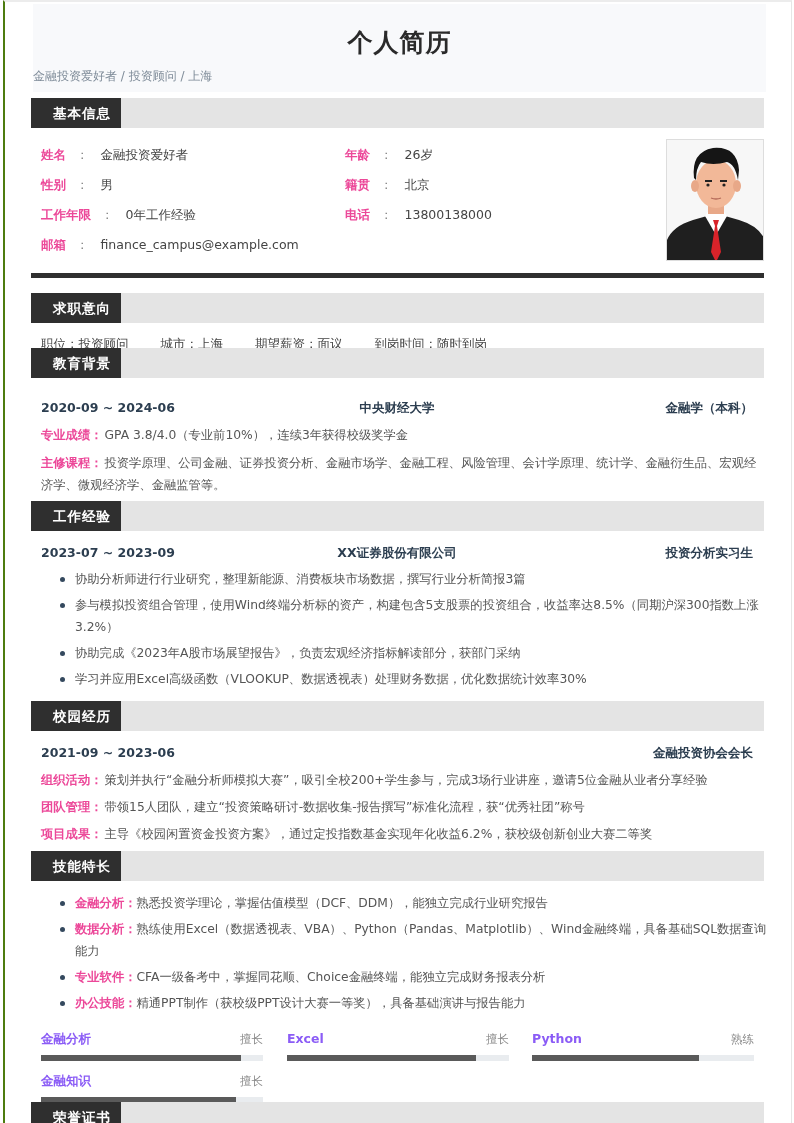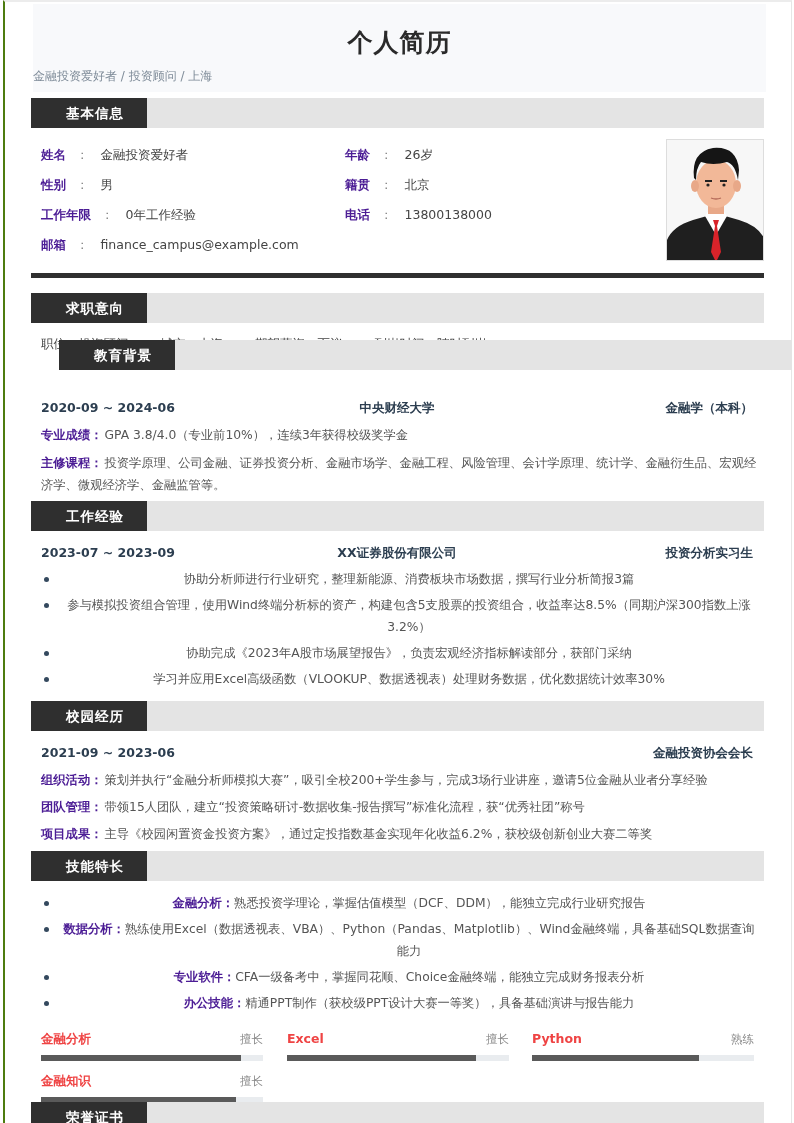--- a/index.html
+++ b/index.html
@@ -4,46 +4,46 @@
   <style>
     * { box-sizing: border-box; margin: 0; padding: 0; }
     html, body { width: 794px; height: 1123px; overflow: hidden; background: #ffffff; }
     body { font-family: "DejaVu Sans", "Liberation Sans", sans-serif; color: #555; position: relative; }
     .page { position: absolute; left: 3px; top: 0; width: 789px; height: 1123px; border-left: 2px solid #4d7c0f; border-right: 1px solid #e6e6e6; border-top: 2px solid #ececec; background: #fff; }
     .header-band { position: absolute; left: 28px; top: 2px; width: 733px; height: 88px; background: #f8f9fb; }
     .title { position: absolute; left: 0; right: 0; top: 22px; text-align: center; font-size: 25px; font-weight: bold; color: #2a2a2a; letter-spacing: 1px; }
     .subtitle { position: absolute; left: 0; right: 0; top: 64px; text-align: left; font-size: 12px; color: #7f8c99; }
 
     .section-head { position: absolute; left: 31px; width: 733px; height: 30px; background: #e4e4e4; }
-    .section-tab { position: absolute; left: 0; top: 0; width: 116px; height: 30px; background: #2f2f2f; color: #fff; font-size: 13.5px; font-weight: bold; line-height: 30px; text-align: center; letter-spacing: 1px; padding-left: 12px; }
-
-    .label { color: #4c1d95; font-weight: bold; }
+    .section-tab { position: absolute; left: 0; top: 0; width: 90px; height: 30px; background: #2f2f2f; color: #fff; font-size: 13.5px; font-weight: bold; line-height: 30px; text-align: center; letter-spacing: 1px; padding-left: 12px; }
+
+    .label { color: #ec4899; font-weight: bold; }
     .info-row { position: absolute; font-size: 12.5px; color: #444; white-space: nowrap; }
     .info-row .colon { color: #888; margin: 0 12px 0 10px; }
 
     .photo { position: absolute; left: 666px; top: 139px; width: 98px; height: 122px; border: 1px solid #ddd; background: #fafafa; overflow: hidden; }
     .divider-bar { position: absolute; left: 31px; top: 273px; width: 733px; height: 5px; background: #2f2f2f; }
 
     .intent-row { position: absolute; left: 41px; top: 336px; font-size: 12.5px; color: #444; white-space: nowrap; }
     .intent-row span.item { margin-right: 28px; text-align: center; }
 
     .entry-head { position: absolute; left: 41px; width: 712px; height: 18px; font-size: 12.5px; font-weight: bold; color: #2c3e50; }
     .entry-head .date { position: absolute; left: 0; top: 0; }
     .entry-head .org { position: absolute; left: 0; right: 0; top: 0; text-align: center; }
     .entry-head .role { position: absolute; right: 0; top: 0; }
 
     .para { position: absolute; left: 41px; width: 718px; font-size: 12.3px; line-height: 22px; color: #555; }
     .para .label { margin-right: 2px; }
 
-    .bullets { position: absolute; left: 41px; width: 718px; font-size: 12.3px; line-height: 22px; color: #555; list-style: none; text-align: center; }
+    .bullets { position: absolute; left: 57px; width: 718px; font-size: 12.3px; line-height: 22px; color: #555; list-style: none; }
     .bullets li { position: relative; padding-left: 18px; margin-bottom: 4px; }
     .bullets li::before { content: ""; position: absolute; left: 3px; top: 9px; width: 5px; height: 5px; border-radius: 50%; background: #34495e; }
 
     .skill { position: absolute; width: 222px; height: 32px; }
-    .skill .sname { position: absolute; left: 0; top: 0; font-size: 12.5px; font-weight: bold; color: #ef4444; }
+    .skill .sname { position: absolute; left: 0; top: 0; font-size: 12.5px; font-weight: bold; color: #8b5cf6; }
     .skill .slevel { position: absolute; right: 0; top: 1px; font-size: 11.5px; color: #888; }
     .skill .track { position: absolute; left: 0; top: 24px; width: 222px; height: 6px; background: #e9ecef; }
     .skill .fill { position: absolute; left: 0; top: 0; height: 6px; background: #5a5a5a; }
   </style>
 </head>
 <body>
 
 <div class="page">
   <div class="header-band">
     <div class="title">个人简历</div>
@@ -110,21 +110,21 @@
 <div class="section-head" style="top:293px;">
   <div class="section-tab">求职意向</div>
 </div>
 <div class="intent-row">
   <span class="item">职位：投资顾问</span>
   <span class="item">城市：上海</span>
   <span class="item">期望薪资：面议</span>
   <span class="item">到岗时间：随时到岗</span>
 </div>
 
-<div class="section-head" style="top:340px;margin-left:28px;">
+<div class="section-head" style="top:348px;">
   <div class="section-tab">教育背景</div>
 </div>
 <div class="entry-head" style="top:400px;">
   <span class="date">2020-09 ~ 2024-06</span>
   <span class="org">中央财经大学</span>
   <span class="role">金融学（本科）</span>
 </div>
 <div class="para" style="top:424px;">
   <span class="label">专业成绩：</span><span>GPA 3.8/4.0（专业前10%），连续3年获得校级奖学金</span>
 </div>

